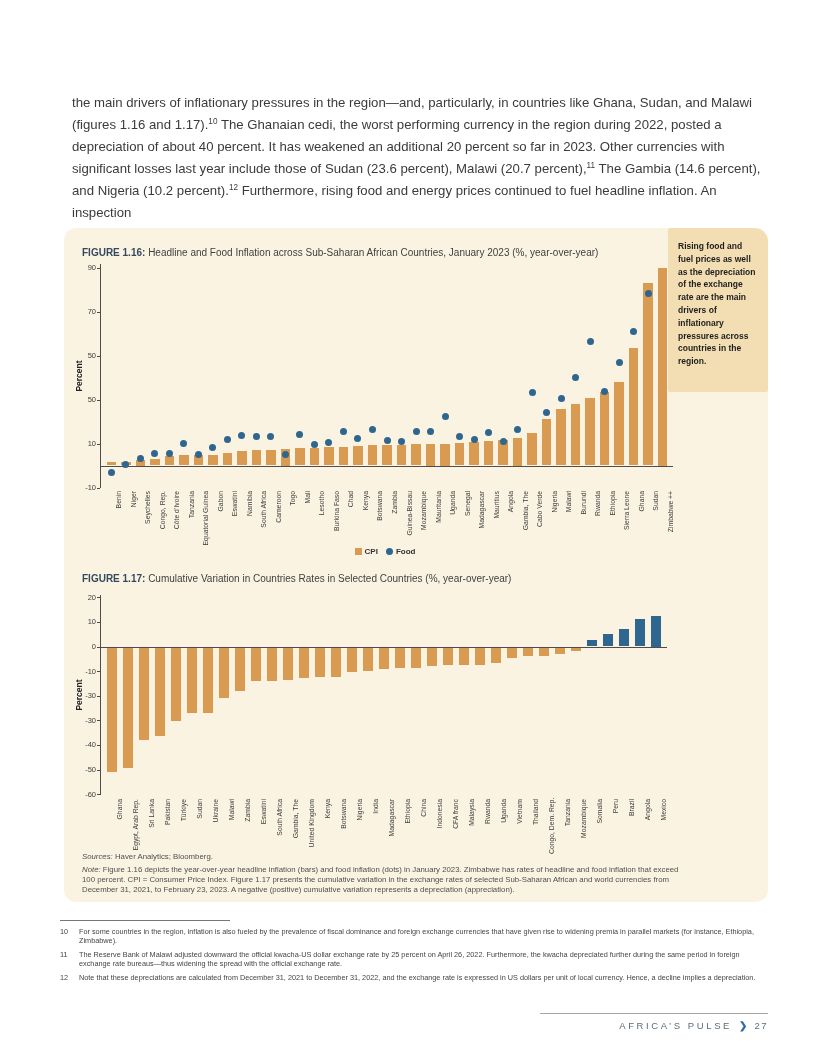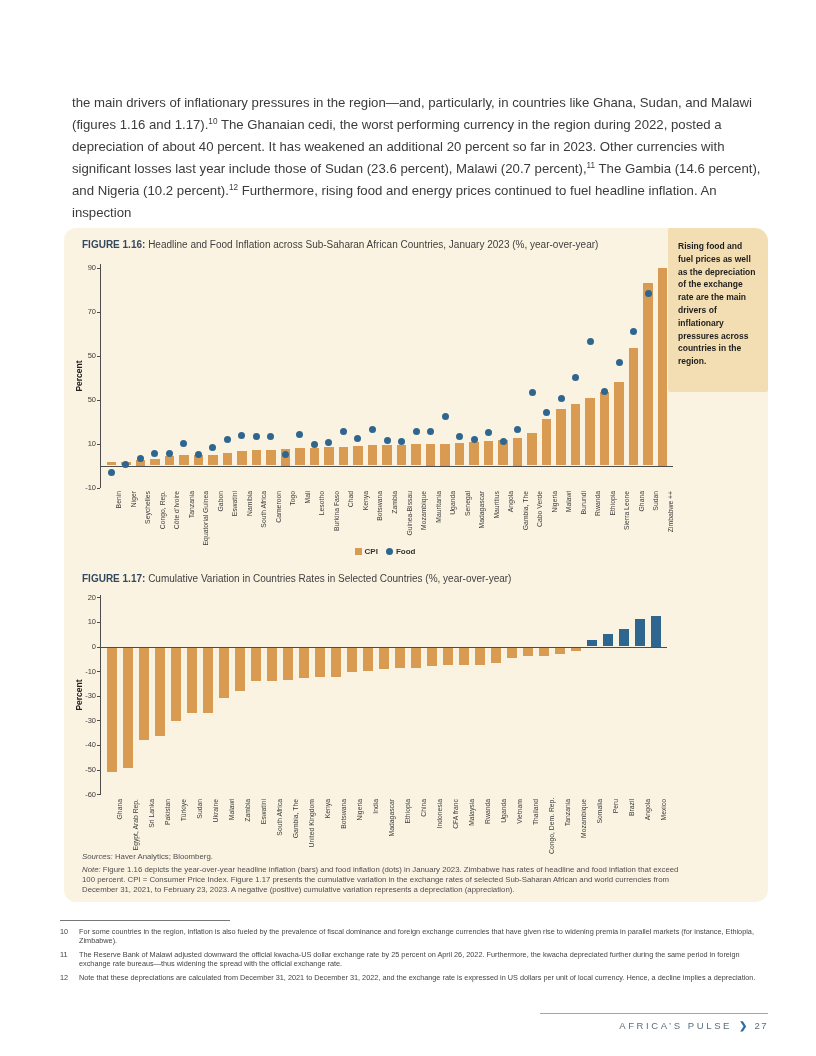--- a/index.html
+++ b/index.html
@@ -64,21 +64,21 @@
   .footer .pnum { letter-spacing:1.5px; }
 </style>
 </head>
 <body>
 
 <div class="page">
 
   <p class="intro"><span>the main drivers of inflationary pressures in the region—and, particularly, in countries like Ghana, Sudan, and Malawi (figures 1.16 and 1.17).</span><sup>10</sup><span> The Ghanaian cedi, the worst performing currency in the region during 2022, posted a depreciation of about 40 percent. It has weakened an additional 20 percent so far in 2023. Other currencies with significant losses last year include those of Sudan (23.6 percent), Malawi (20.7 percent),</span><sup>11</sup><span> The Gambia (14.6 percent), and Nigeria (10.2 percent).</span><sup>12</sup><span> Furthermore, rising food and energy prices continued to fuel headline inflation. An inspection</span></p>
 
   <div class="figpanel">
-    <div class="figtitle" style="top:11px;">
+    <div class="figtitle" style="top:19px;">
       <span class="flabel">FIGURE 1.16:</span>
       <span>Headline and Food Inflation across Sub-Saharan African Countries, January 2023 (%, year-over-year)</span>
     </div>
     <div class="chart" id="chart116">
         <div class="axis" style="left: 36px; top: 36px; width: 1px; height: 224px;"></div>
         <div class="axis" style="left: 33px; top: 39.5px; width: 3px; height: 1px;"></div>
         <div class="ytick" style="left: 10px; top: 35px;">90</div>
         <div class="axis" style="left: 33px; top: 83.5px; width: 3px; height: 1px;"></div>
         <div class="ytick" style="left: 10px; top: 79px;">70</div>
         <div class="axis" style="left: 33px; top: 127.5px; width: 3px; height: 1px;"></div>

